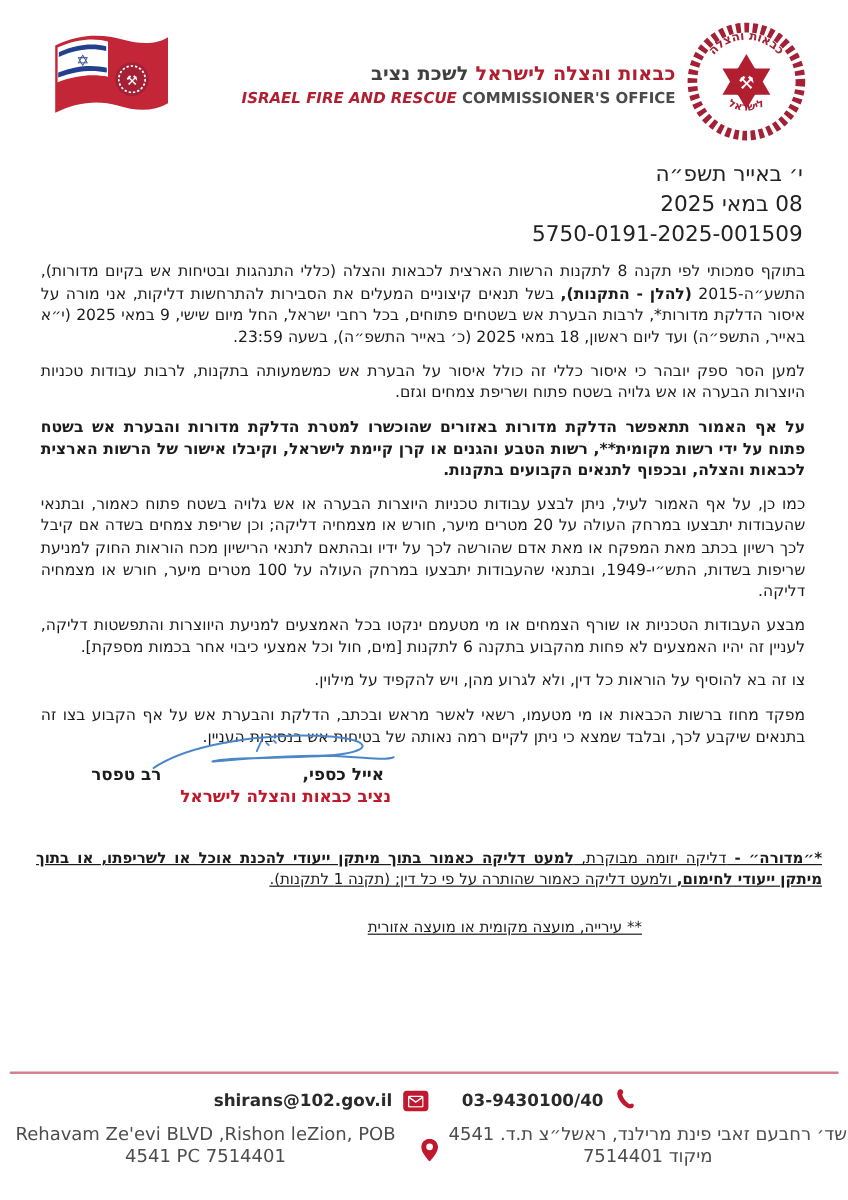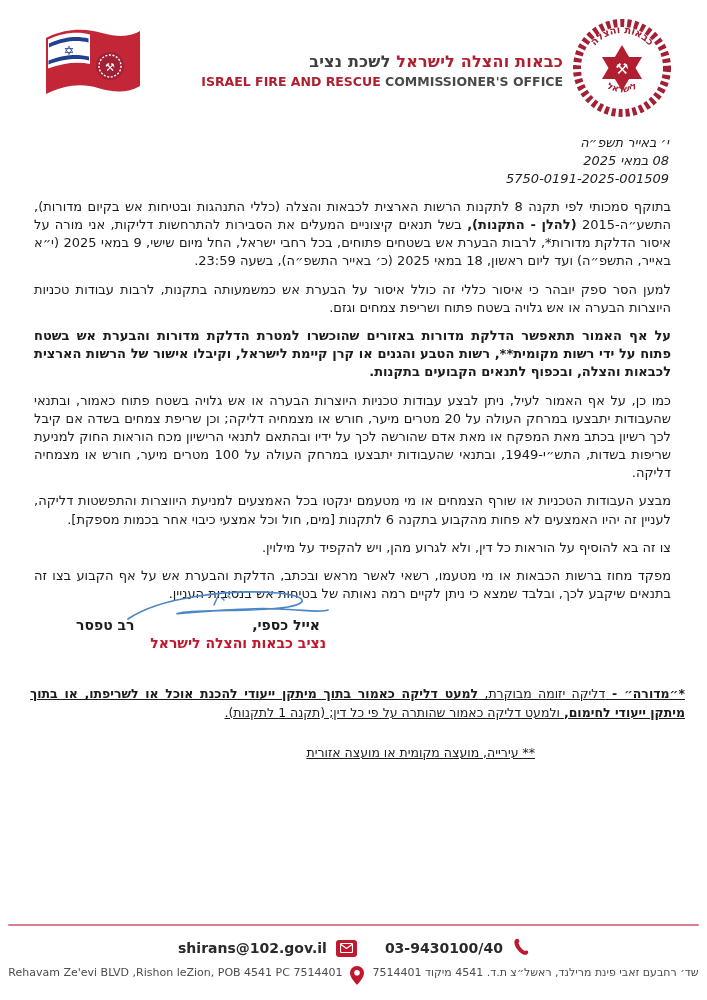--- a/index.html
+++ b/index.html
@@ -8,48 +8,48 @@
     margin:0 auto;overflow:hidden;
     font-family:"DejaVu Sans",sans-serif;color:#1c1c1c;direction:rtl;
   }
   
   .header{display:flex;align-items:center;padding:16px 26px 0 36px;}
   .header-center{flex:1;text-align:right;direction:rtl;}
   .org-he{font-size:16px;font-weight:700;letter-spacing:.2px;}
   .org-he .red{color:#b01e2f;}
   .org-he .dark{color:#3f3f3f;}
   .org-en{font-size:12.5px;font-weight:700;direction:ltr;margin-top:3px;color:#4a4a4a;}
-  .org-en .red{color:#b01e2f;}
+  .org-en .red{color:#b01e2f;font-style:italic;}
   
-  .date-block{margin:10px 0 0 0;padding-right:38px;font-size:13px;line-height:1.38;color:#222;font-style:italic;}
+  .date-block{margin:10px 0 0 0;padding-right:38px;font-size:18px;line-height:1.38;color:#222;}
   .date-block div{direction:rtl;text-align:right;width:fit-content;}
   .date-block .ref{direction:ltr;}
   
   .subject{text-align:center;margin:16px 30px 0 30px;font-size:13.5px;line-height:1.42;}
   .subject .line1{font-weight:700;text-decoration:underline;}
   
   .body-text{margin:10px 36px 0 34px;font-size:13px;line-height:1.4;text-align:justify;}
   .body-text p{margin:0 0 10px 0;}
   .body-text p.bold{font-weight:700;}
   
   .signature-block{position:relative;width:268px;margin:14px auto 0 58px;}
   .sig-svg{position:absolute;top:-34px;right:-14px;}
   .sig-name-line{display:flex;justify-content:space-between;font-weight:700;font-size:14px;padding:0 6px 0 18px;}
   .sig-title{color:#c2182b;font-weight:700;font-size:14px;margin-top:2px;}
   
   .footnotes{margin:34px 22px 0 30px;font-size:12.5px;line-height:1.45;text-decoration:underline;}
   .footnote-1{text-align:justify;}
   .footnote-2{margin-top:22px;padding-right:150px;}
   
-  .footer{position:absolute;left:0;right:0;bottom:0;padding-bottom:12px;}
+  .footer{position:absolute;left:0;right:0;bottom:16px;padding-bottom:12px;}
   .footer-divider{height:2px;background:#d6808d;margin:0 8px 12px 8px;border-radius:1px;}
   .contact-line{direction:ltr;text-align:center;font-size:14px;font-weight:700;color:#2a2a2a;
     display:flex;justify-content:center;align-items:center;gap:9px;}
-  .address-line{direction:ltr;text-align:center;font-size:11px;color:#4c4c4c;margin-top:8px;
-    display:flex;justify-content:center;align-items:flex-start;gap:8px;}
+  .address-line{direction:ltr;text-align:center;font-size:15px;color:#4c4c4c;margin-top:8px;
+    display:flex;justify-content:center;align-items:flex-end;gap:8px;}
   .address-line .he{direction:rtl;}
   .icon-badge{display:inline-flex;width:21px;height:17px;background:#c0182f;border-radius:3px;
     align-items:center;justify-content:center;}
   .seg-b{font-weight:700;}
 </style>
 </head>
 <body>
 
 <div class="page">
 

